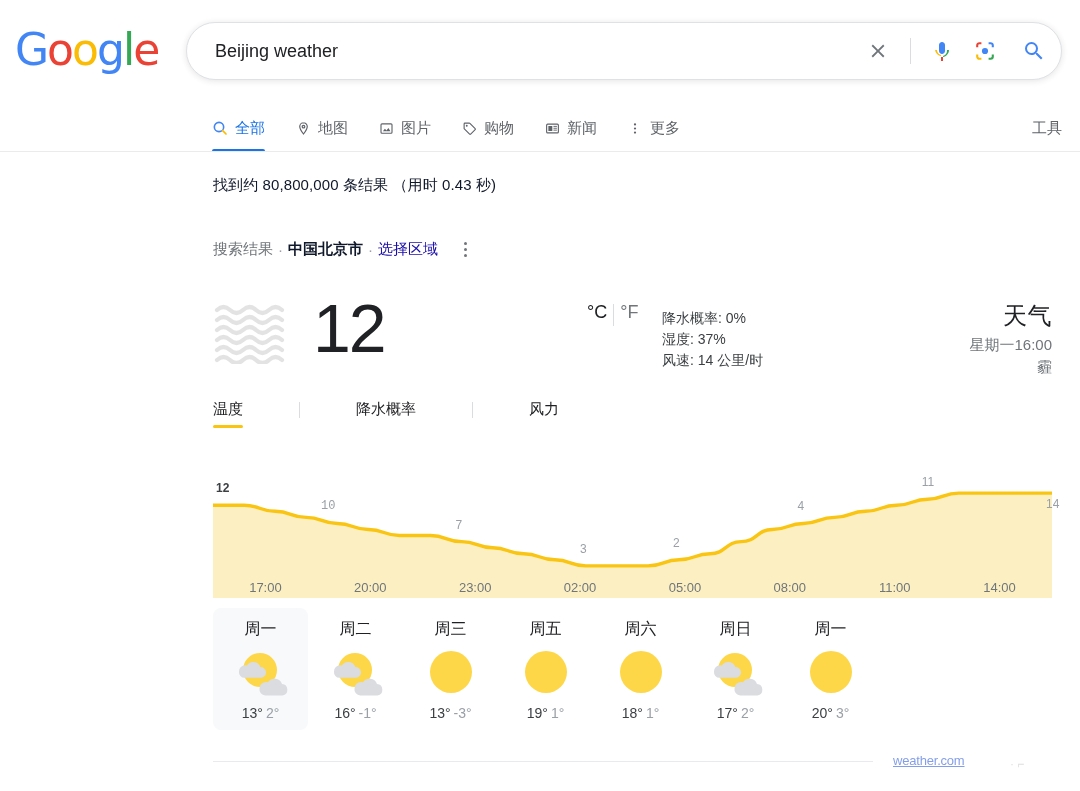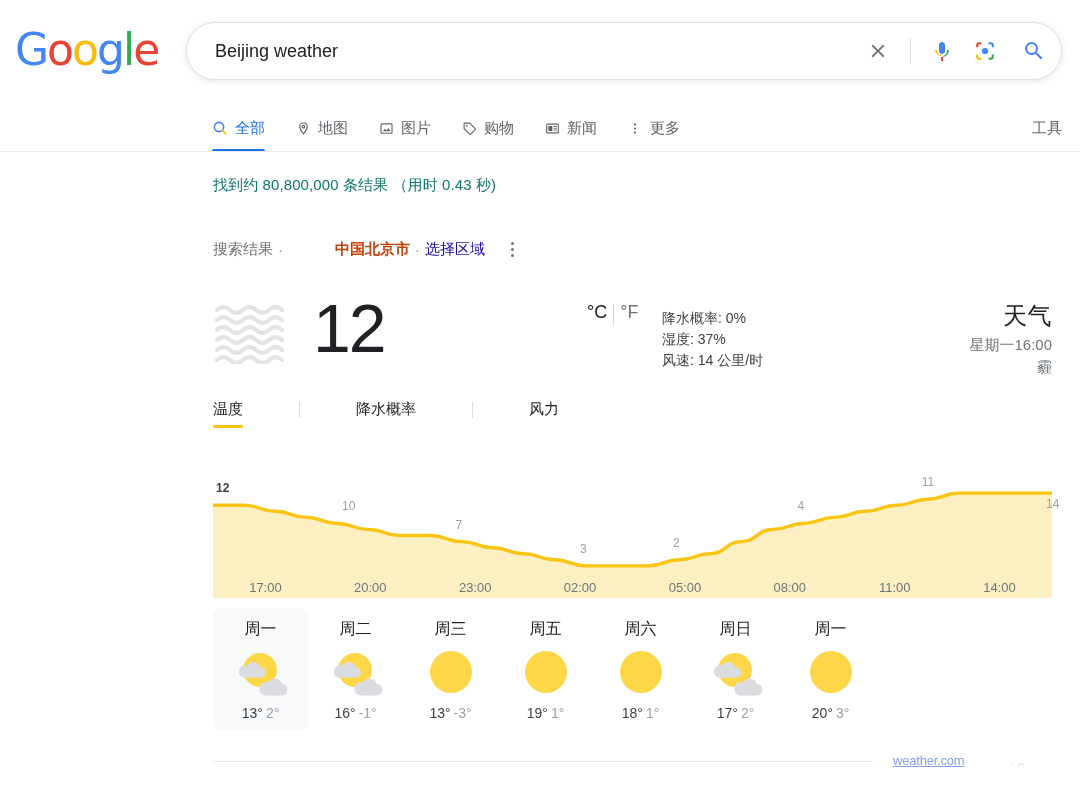--- a/index.html
+++ b/index.html
@@ -47,24 +47,24 @@
   .nav-item { display: flex; align-items: center; gap: 7px; font-size: 15px; color: #5f6368; cursor: pointer; height: 48px; position: relative; }
   .nav-item.active { color: #1a73e8; }
   .nav-item.active .nav-underline {
     position: absolute; left: 0; right: 0; bottom: 0; height: 3px; background: #1a73e8; border-radius: 2px 2px 0 0;
   }
   .nav-ico { display: inline-flex; width: 16px; height: 16px; align-items: center; justify-content: center; }
   .tools { position: absolute; right: 18px; top: 0; height: 48px; display: flex; align-items: center; font-size: 15px; color: #5f6368; cursor: pointer; }
   .nav-rule { position: absolute; left: 0; top: 151px; width: 1080px; height: 1px; background: #ebebeb; }
 
   
-  .stats { position: absolute; left: 213px; top: 176px; font-size: 15px; color: #0f766e; letter-spacing: .1px; }
+  .stats { position: absolute; left: 213px; top: 176px; font-size: 15px; color: #0f172a; letter-spacing: .1px; }
   .locline { position: absolute; left: 213px; top: 238px; font-size: 15px; color: #70757a; display: flex; align-items: center; gap: 0px; }
   .locline .sep { margin: 0 5px; color: #9aa0a6; }
-  .locline b { color: #c2410c; font-weight: 700; margin-left: 47px; }
+  .locline b { color: #0f172a; font-weight: 700; }
   .locline a { color: #1a0dab; text-decoration: none; cursor: pointer; }
   .kebab { display: inline-flex; flex-direction: column; gap: 3px; margin-left: 22px; cursor: pointer; padding: 4px; }
   .kebab i { width: 3px; height: 3px; border-radius: 50%; background: #70757a; display: block; }
 
   
   .wcard { position: absolute; left: 213px; top: 288px; width: 839px; }
   .wtop { position: relative; height: 104px; }
 
   .haze-icon { position: absolute; left: 0px; top: 14px; width: 78px; height: 62px; }
   .haze-icon svg { display: block; }
@@ -306,21 +306,21 @@
   <span class="ctab-div"></span>
   <span class="ctab">风力</span>
       </div>
 
     <div class="chart" id="chart">
         <svg width="839" height="135" viewBox="0 0 839 135">
       <path d="M 0 42.25 C 15.537037037037036 42.25, 15.537037037037036 42.25, 31.074074074074073 42.25 C 46.61111111111111 42.25, 46.61111111111111 48.3125, 62.148148148148145 48.3125 C 77.68518518518518 48.3125, 77.68518518518518 54.375, 93.22222222222221 54.375 C 108.75925925925925 54.375, 108.75925925925925 60.4375, 124.29629629629629 60.4375 C 139.83333333333331 60.4375, 139.83333333333331 66.5, 155.37037037037035 66.5 C 170.9074074074074 66.5, 170.9074074074074 72.5625, 186.44444444444443 72.5625 C 201.98148148148147 72.5625, 201.98148148148147 72.5625, 217.5185185185185 72.5625 C 233.05555555555554 72.5625, 233.05555555555554 78.625, 248.59259259259258 78.625 C 264.1296296296296 78.625, 264.1296296296296 84.6875, 279.66666666666663 84.6875 C 295.2037037037037 84.6875, 295.2037037037037 90.75, 310.7407407407407 90.75 C 326.2777777777777 90.75, 326.2777777777777 96.8125, 341.8148148148148 96.8125 C 357.35185185185185 96.8125, 357.35185185185185 102.875, 372.88888888888886 102.875 C 388.42592592592587 102.875, 388.42592592592587 102.875, 403.96296296296293 102.875 C 419.5 102.875, 419.5 102.875, 435.037037037037 102.875 C 450.574074074074 102.875, 450.574074074074 96.8125, 466.1111111111111 96.8125 C 481.64814814814815 96.8125, 481.64814814814815 90.75, 497.18518518518516 90.75 C 512.7222222222222 90.75, 512.7222222222222 78.625, 528.2592592592592 78.625 C 543.7962962962963 78.625, 543.7962962962963 66.5, 559.3333333333333 66.5 C 574.8703703703703 66.5, 574.8703703703703 60.4375, 590.4074074074074 60.4375 C 605.9444444444443 60.4375, 605.9444444444443 54.375, 621.4814814814814 54.375 C 637.0185185185185 54.375, 637.0185185185185 48.3125, 652.5555555555555 48.3125 C 668.0925925925926 48.3125, 668.0925925925926 42.25, 683.6296296296296 42.25 C 699.1666666666666 42.25, 699.1666666666666 36.1875, 714.7037037037037 36.1875 C 730.2407407407406 36.1875, 730.2407407407406 30.125, 745.7777777777777 30.125 C 761.3148148148148 30.125, 761.3148148148148 30.125, 776.8518518518518 30.125 C 792.3888888888889 30.125, 792.3888888888889 30.125, 807.9259259259259 30.125 C 823.4629629629629 30.125, 823.4629629629629 30.125, 839 30.125 L 839 135 L 0 135 Z" fill="#FCF0C3"></path>
       <path d="M 0 42.25 C 15.537037037037036 42.25, 15.537037037037036 42.25, 31.074074074074073 42.25 C 46.61111111111111 42.25, 46.61111111111111 48.3125, 62.148148148148145 48.3125 C 77.68518518518518 48.3125, 77.68518518518518 54.375, 93.22222222222221 54.375 C 108.75925925925925 54.375, 108.75925925925925 60.4375, 124.29629629629629 60.4375 C 139.83333333333331 60.4375, 139.83333333333331 66.5, 155.37037037037035 66.5 C 170.9074074074074 66.5, 170.9074074074074 72.5625, 186.44444444444443 72.5625 C 201.98148148148147 72.5625, 201.98148148148147 72.5625, 217.5185185185185 72.5625 C 233.05555555555554 72.5625, 233.05555555555554 78.625, 248.59259259259258 78.625 C 264.1296296296296 78.625, 264.1296296296296 84.6875, 279.66666666666663 84.6875 C 295.2037037037037 84.6875, 295.2037037037037 90.75, 310.7407407407407 90.75 C 326.2777777777777 90.75, 326.2777777777777 96.8125, 341.8148148148148 96.8125 C 357.35185185185185 96.8125, 357.35185185185185 102.875, 372.88888888888886 102.875 C 388.42592592592587 102.875, 388.42592592592587 102.875, 403.96296296296293 102.875 C 419.5 102.875, 419.5 102.875, 435.037037037037 102.875 C 450.574074074074 102.875, 450.574074074074 96.8125, 466.1111111111111 96.8125 C 481.64814814814815 96.8125, 481.64814814814815 90.75, 497.18518518518516 90.75 C 512.7222222222222 90.75, 512.7222222222222 78.625, 528.2592592592592 78.625 C 543.7962962962963 78.625, 543.7962962962963 66.5, 559.3333333333333 66.5 C 574.8703703703703 66.5, 574.8703703703703 60.4375, 590.4074074074074 60.4375 C 605.9444444444443 60.4375, 605.9444444444443 54.375, 621.4814814814814 54.375 C 637.0185185185185 54.375, 637.0185185185185 48.3125, 652.5555555555555 48.3125 C 668.0925925925926 48.3125, 668.0925925925926 42.25, 683.6296296296296 42.25 C 699.1666666666666 42.25, 699.1666666666666 36.1875, 714.7037037037037 36.1875 C 730.2407407407406 36.1875, 730.2407407407406 30.125, 745.7777777777777 30.125 C 761.3148148148148 30.125, 761.3148148148148 30.125, 776.8518518518518 30.125 C 792.3888888888889 30.125, 792.3888888888889 30.125, 807.9259259259259 30.125 C 823.4629629629629 30.125, 823.4629629629629 30.125, 839 30.125" fill="none" stroke="#F9C512" stroke-width="3.4" stroke-linejoin="round" stroke-linecap="round"></path>
     </svg>
         <span class="chart-lbl first" style="left:3px; top:18.25px;">12</span>
-        <span class="chart-lbl" style="left:129px; top:36.4375px;">10</span>
+        <span class="chart-lbl" style="left:108px; top:36.4375px;font-family:Liberation Mono, monospace;">10</span>
         <span class="chart-lbl" style="left:242.59259259259258px; top:54.625px;">7</span>
         <span class="chart-lbl" style="left:366.88888888888886px; top:78.875px;">3</span>
         <span class="chart-lbl" style="left:460.1111111111111px; top:72.8125px;">2</span>
         <span class="chart-lbl" style="left:584.4074074074074px; top:36.4375px;">4</span>
         <span class="chart-lbl" style="left:708.7037037037037px; top:12.1875px;">11</span>
         <span class="chart-lbl" style="left:833px; top:6.125px;margin-top:28px;">14</span>
       </div>
 
     <div class="xaxis" id="xaxis">
         <span class="xtick" style="left:52.4375px">17:00</span>

